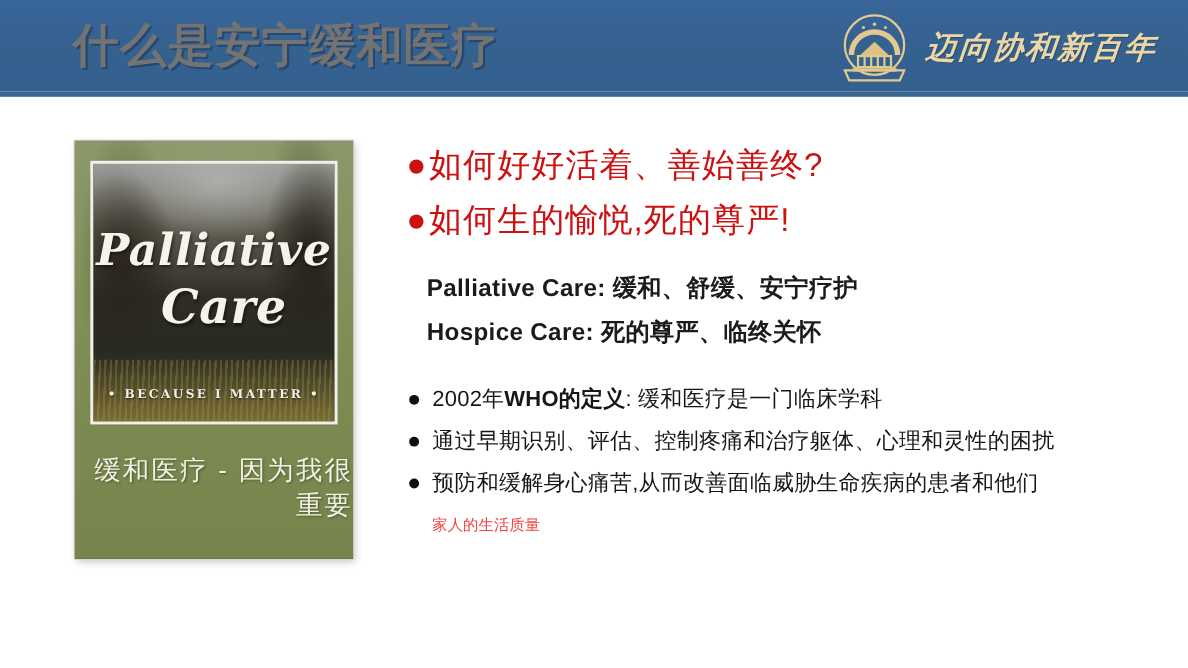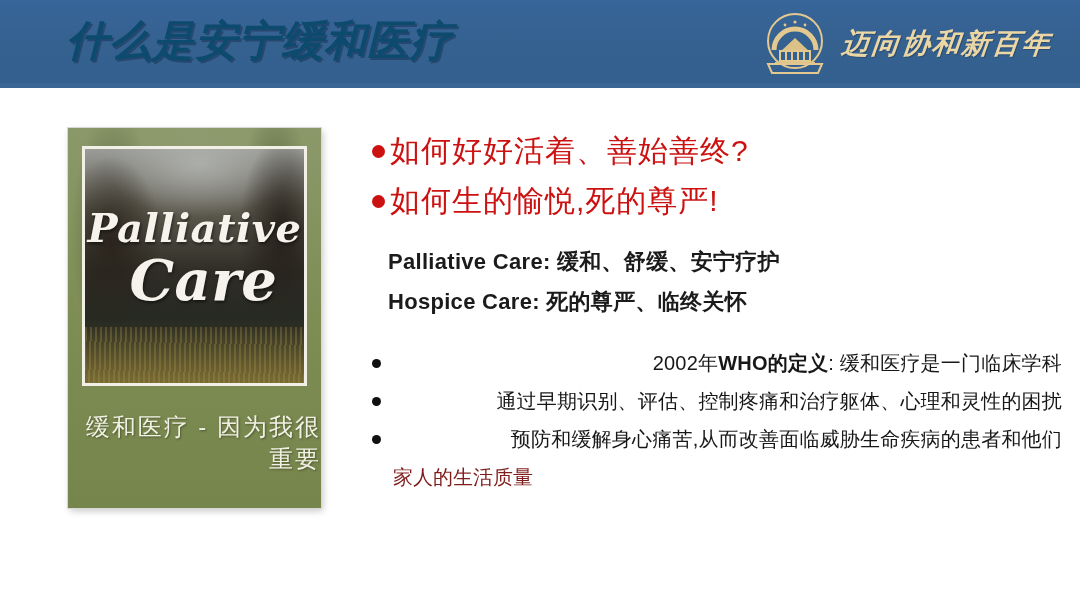--- a/index.html
+++ b/index.html
@@ -38,25 +38,24 @@
     background: #3a6694;
   }
 
   .slide-title {
     position: absolute;
     left: 66px;
     top: 12px;
     font-size: 42px;
     font-weight: bold;
     letter-spacing: 1px;
-    color: #0c4a6e;
+    color: #737373;
     text-shadow: 2px 2px 0 rgba(20,40,70,0.45);
     white-space: nowrap;
     line-height: 58px;
-    font-style: italic;
   }
 
   
   .logo-cluster {
     position: absolute;
     left: 760px;
     top: 8px;
     width: 300px;
     height: 72px;
     display: flex;
@@ -140,21 +139,21 @@
     font-family: "DejaVu Serif", "Liberation Serif", serif;
     font-style: italic;
     font-weight: bold;
     font-size: 40px;
     line-height: 46px;
     letter-spacing: 0.5px;
     text-shadow: 1px 2px 3px rgba(0,0,0,0.5);
   }
   .poster-script .line2 {
     display: block;
-    font-size: 56px;
+    font-size: 43px;
     margin-top: 6px;
     margin-left: 18px;
   }
   .poster-tagline {
     position: absolute;
     left: 0; right: 0;
     bottom: 18px;
     text-align: center;
     color: #f3f1e8;
     font-family: "DejaVu Serif", "Liberation Serif", serif;
@@ -213,21 +212,20 @@
     font-weight: bold;
     line-height: 40px;
     letter-spacing: 0.3px;
     white-space: nowrap;
   }
 
   .who-list {
     margin: 22px 0 0 0;
     padding: 0;
     list-style: none;
-    text-align: right;
   }
   .who-item {
     display: flex;
     align-items: flex-start;
     color: #171717;
     font-size: 20px;
     line-height: 38px;
     letter-spacing: 0.2px;
   }
   .who-dot {
@@ -235,22 +233,22 @@
     width: 9px; height: 9px;
     border-radius: 50%;
     background: #101010;
     margin-top: 15px;
     margin-right: 12px;
   }
   .who-text { flex: 1 1 auto; }
   .who-text b { font-weight: bold; }
   .wrap-line {
     margin-left: 21px;
-    color: #7f1d1d;
-    font-size: 20px;
+    color: #ef4444;
+    font-size: 14px;
     line-height: 38px;
   }
 </style>
 </head>
 <body>
 
 <div class="slide">
 
   <div class="header-band"></div>
   <div class="header-rule"></div>
@@ -282,20 +280,21 @@
   <div class="poster">
     <div class="poster-bg"></div>
 
     <div class="poster-inner">
       <div class="poster-photo"></div>
       <div class="poster-grass"></div>
       <div class="poster-script">
         <span>Palliative</span>
         <span class="line2">Care</span>
       </div>
+      <div class="poster-tagline">•  BECAUSE I MATTER  •</div>
     </div>
 
     <div class="poster-caption">缓和医疗 - 因为我很重要</div>
   </div>
 
   <div class="content">
 
     <ul class="red-list">
       <li class="red-item">
         <span class="red-dot"></span>

